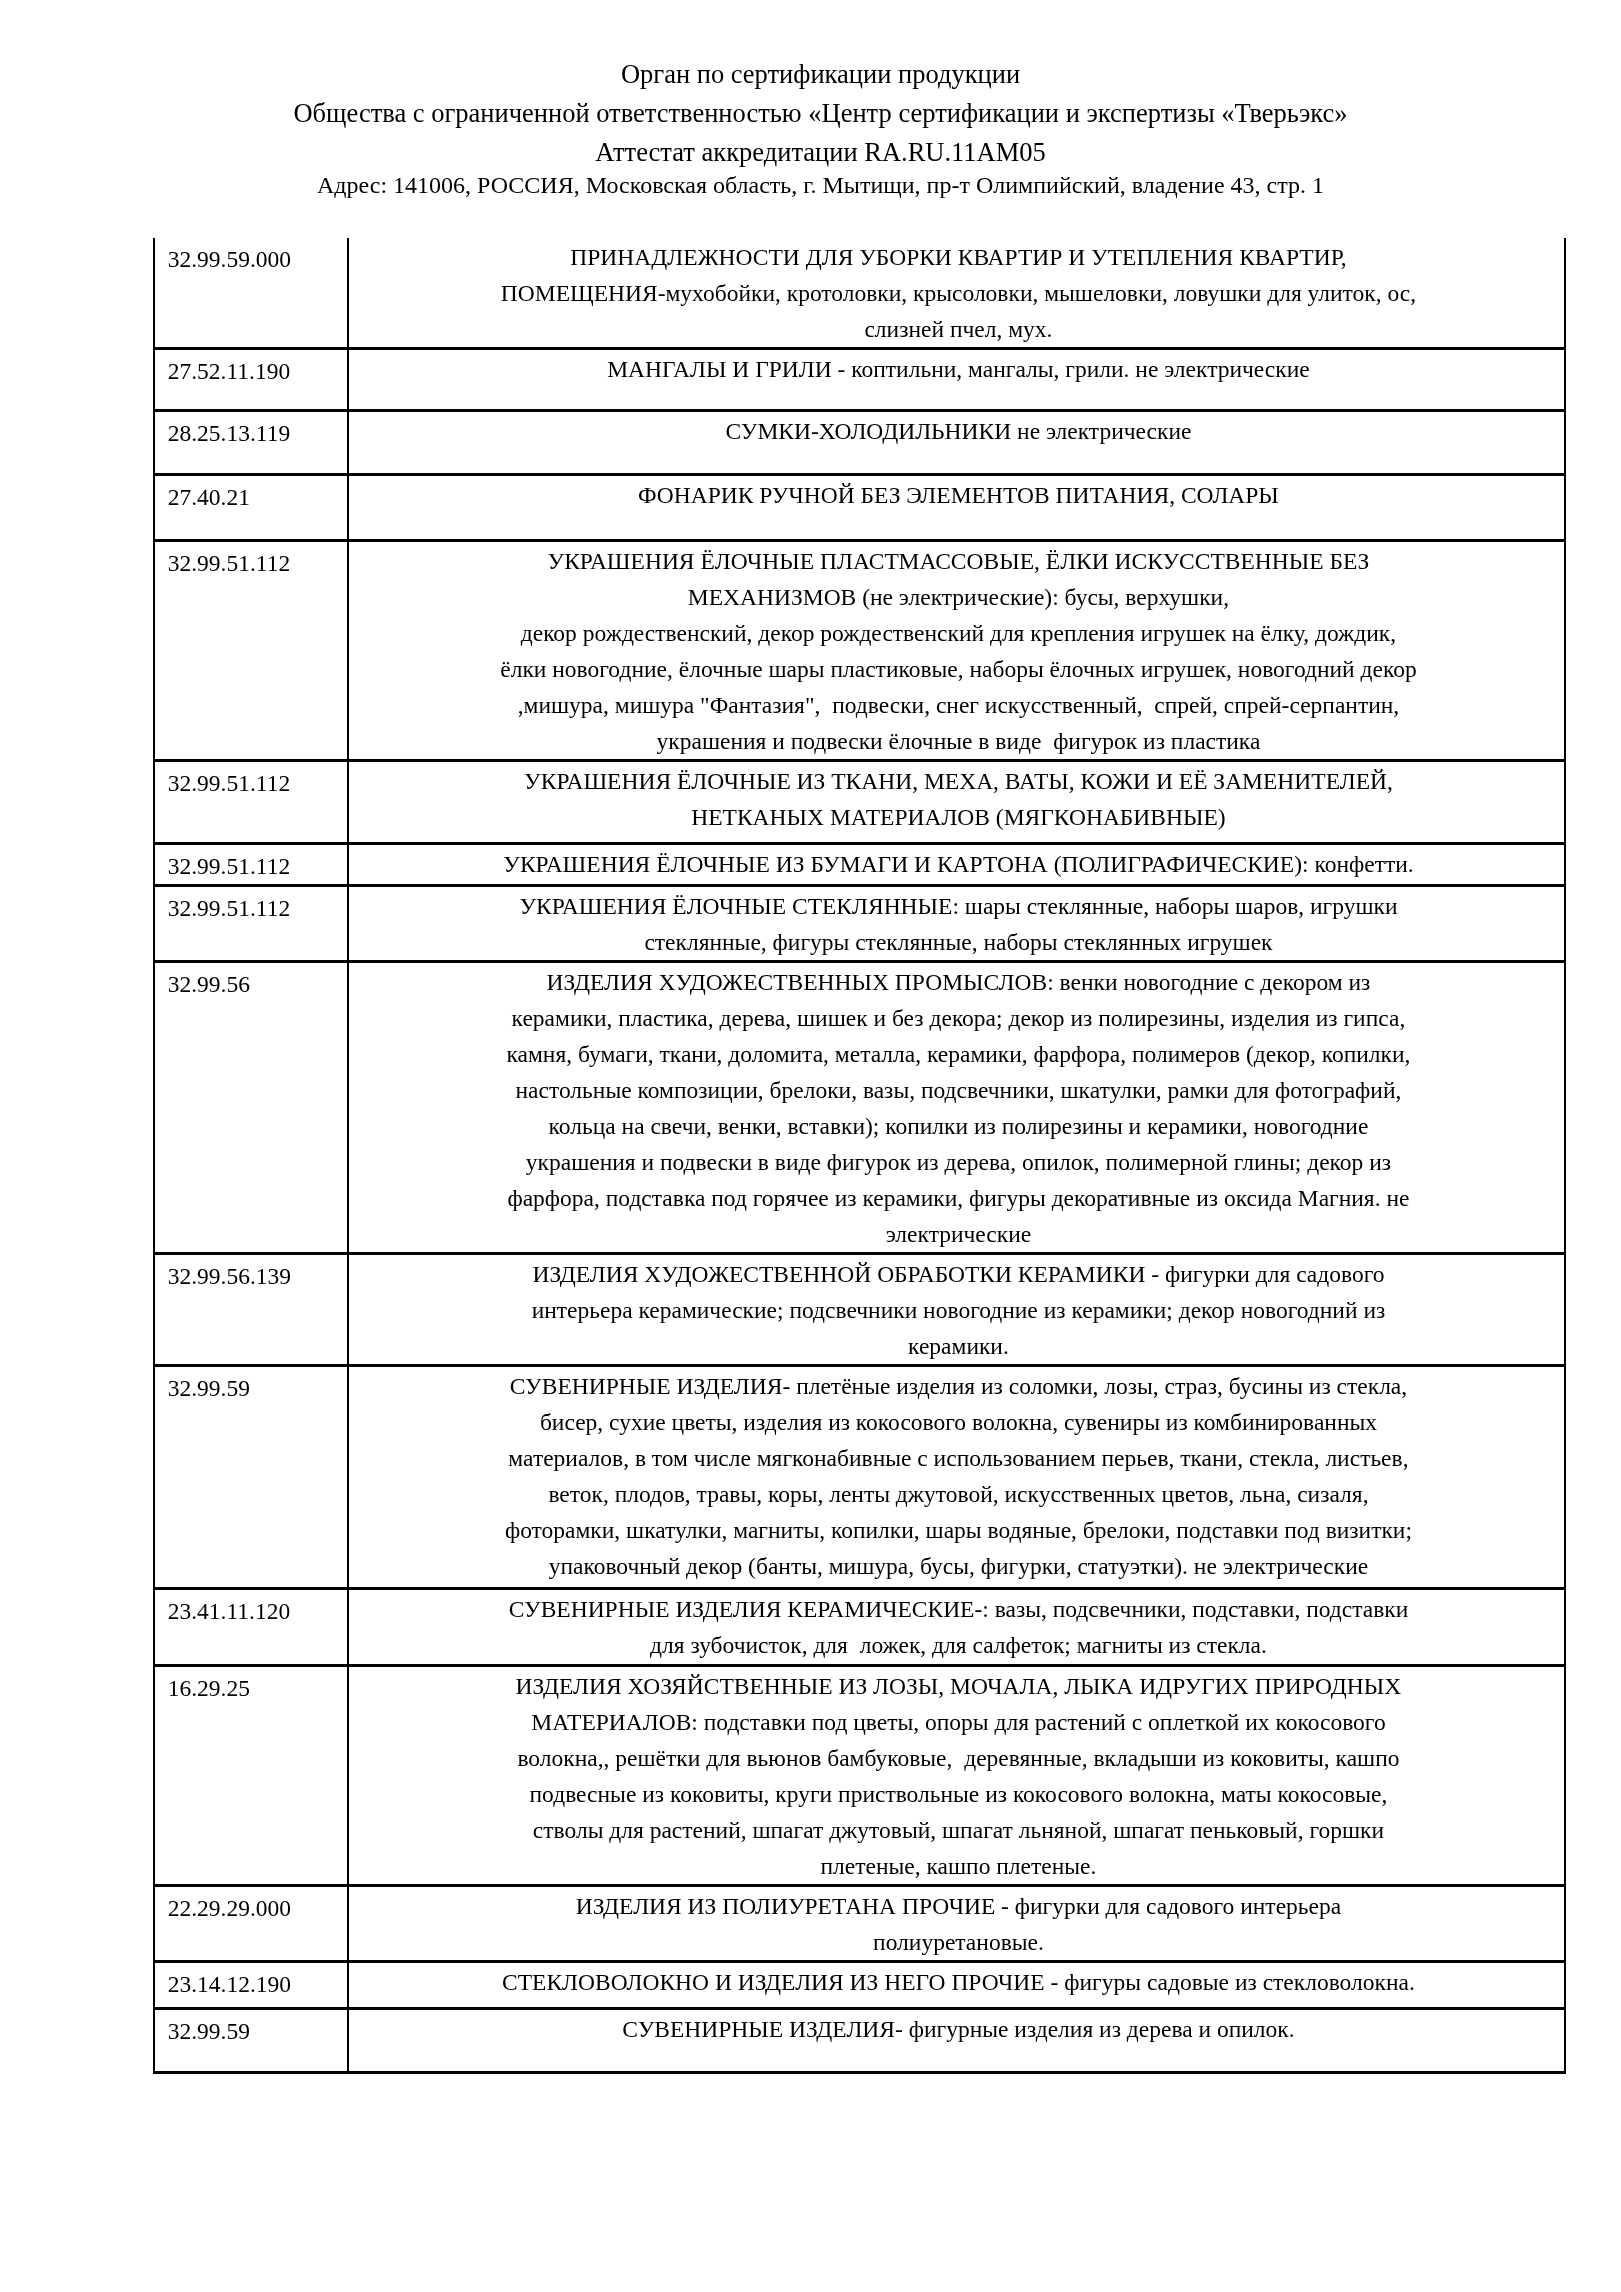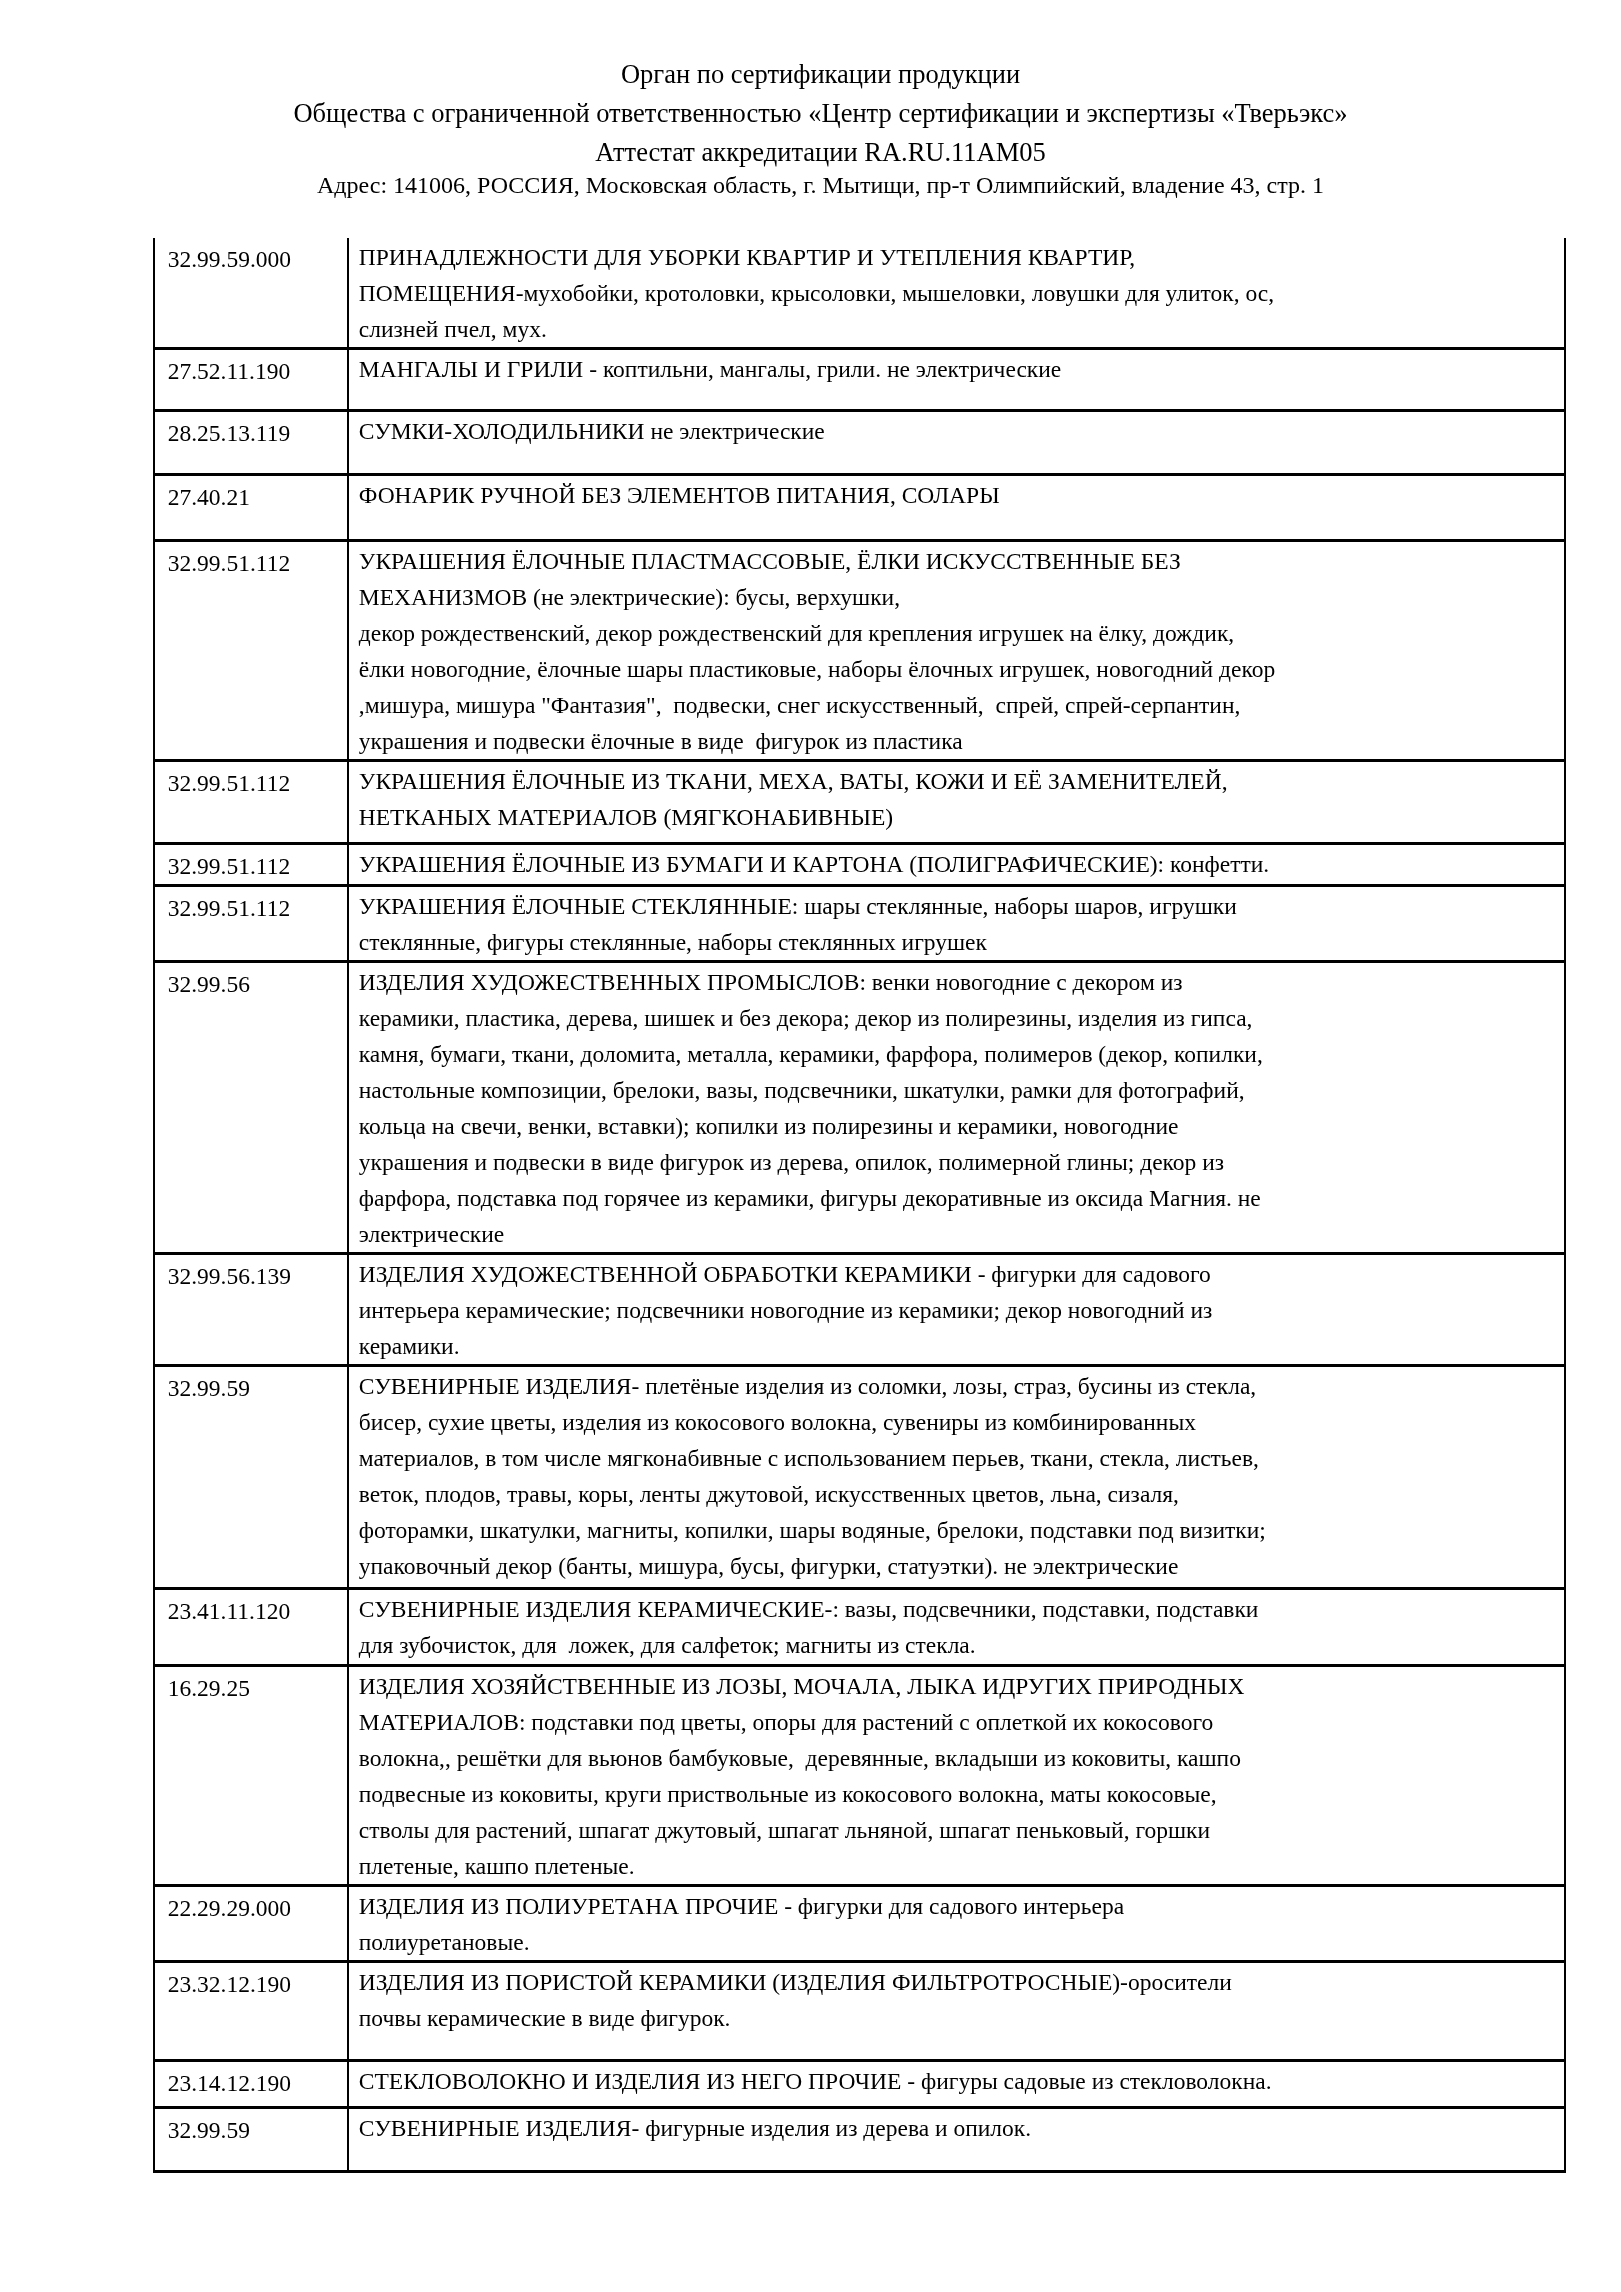--- a/index.html
+++ b/index.html
@@ -53,20 +53,21 @@
     box-sizing: border-box;
   }
   table.products td.code-cell {
     border-right: 2.9px solid #000;
     padding: 2.9px 5.9px 0 12.7px;
     white-space: nowrap;
   }
   table.products td.desc-cell {
     padding: 1px 5.9px 0 9.8px;
     white-space: pre-wrap;
+    text-align: center;
   }
 </style>
 </head>
 <body>
 
 <header class="doc-header">
   <p class="hline">Орган по сертификации продукции</p>
   <p class="hline">Общества с ограниченной ответственностью «Центр сертификации и экспертизы «Тверьэкс»</p>
   <p class="hline">Аттестат аккредитации RA.RU.11АМ05</p>
   <p class="hline-small">Адрес: 141006, РОССИЯ, Московская область, г. Мытищи, пр-т Олимпийский, владение 43, стр. 1</p>
@@ -157,25 +158,20 @@
 волокна,, решётки для вьюнов бамбуковые,  деревянные, вкладыши из коковиты, кашпо
 подвесные из коковиты, круги приствольные из кокосового волокна, маты кокосовые,
 стволы для растений, шпагат джутовый, шпагат льняной, шпагат пеньковый, горшки
 плетеные, кашпо плетеные.</td>
   </tr>
       <tr style="height: 71px; padding-left: 40px;">
     <td class="code-cell">22.29.29.000</td>
     <td class="desc-cell">ИЗДЕЛИЯ ИЗ ПОЛИУРЕТАНА ПРОЧИЕ - фигурки для садового интерьера
 полиуретановые.</td>
   </tr>
-      <tr style="height: 99px;">
-    <td class="code-cell">23.32.12.190</td>
-    <td class="desc-cell">ИЗДЕЛИЯ ИЗ ПОРИСТОЙ КЕРАМИКИ (ИЗДЕЛИЯ ФИЛЬТРОТРОСНЫЕ)-оросители
-почвы керамические в виде фигурок.</td>
-  </tr>
       <tr style="height: 47px;">
     <td class="code-cell">23.14.12.190</td>
     <td class="desc-cell">СТЕКЛОВОЛОКНО И ИЗДЕЛИЯ ИЗ НЕГО ПРОЧИЕ - фигуры садовые из стекловолокна.</td>
   </tr>
       <tr style="height: 64px;">
     <td class="code-cell">32.99.59</td>
     <td class="desc-cell">СУВЕНИРНЫЕ ИЗДЕЛИЯ- фигурные изделия из дерева и опилок.</td>
   </tr>
     </tbody>
 </table>

